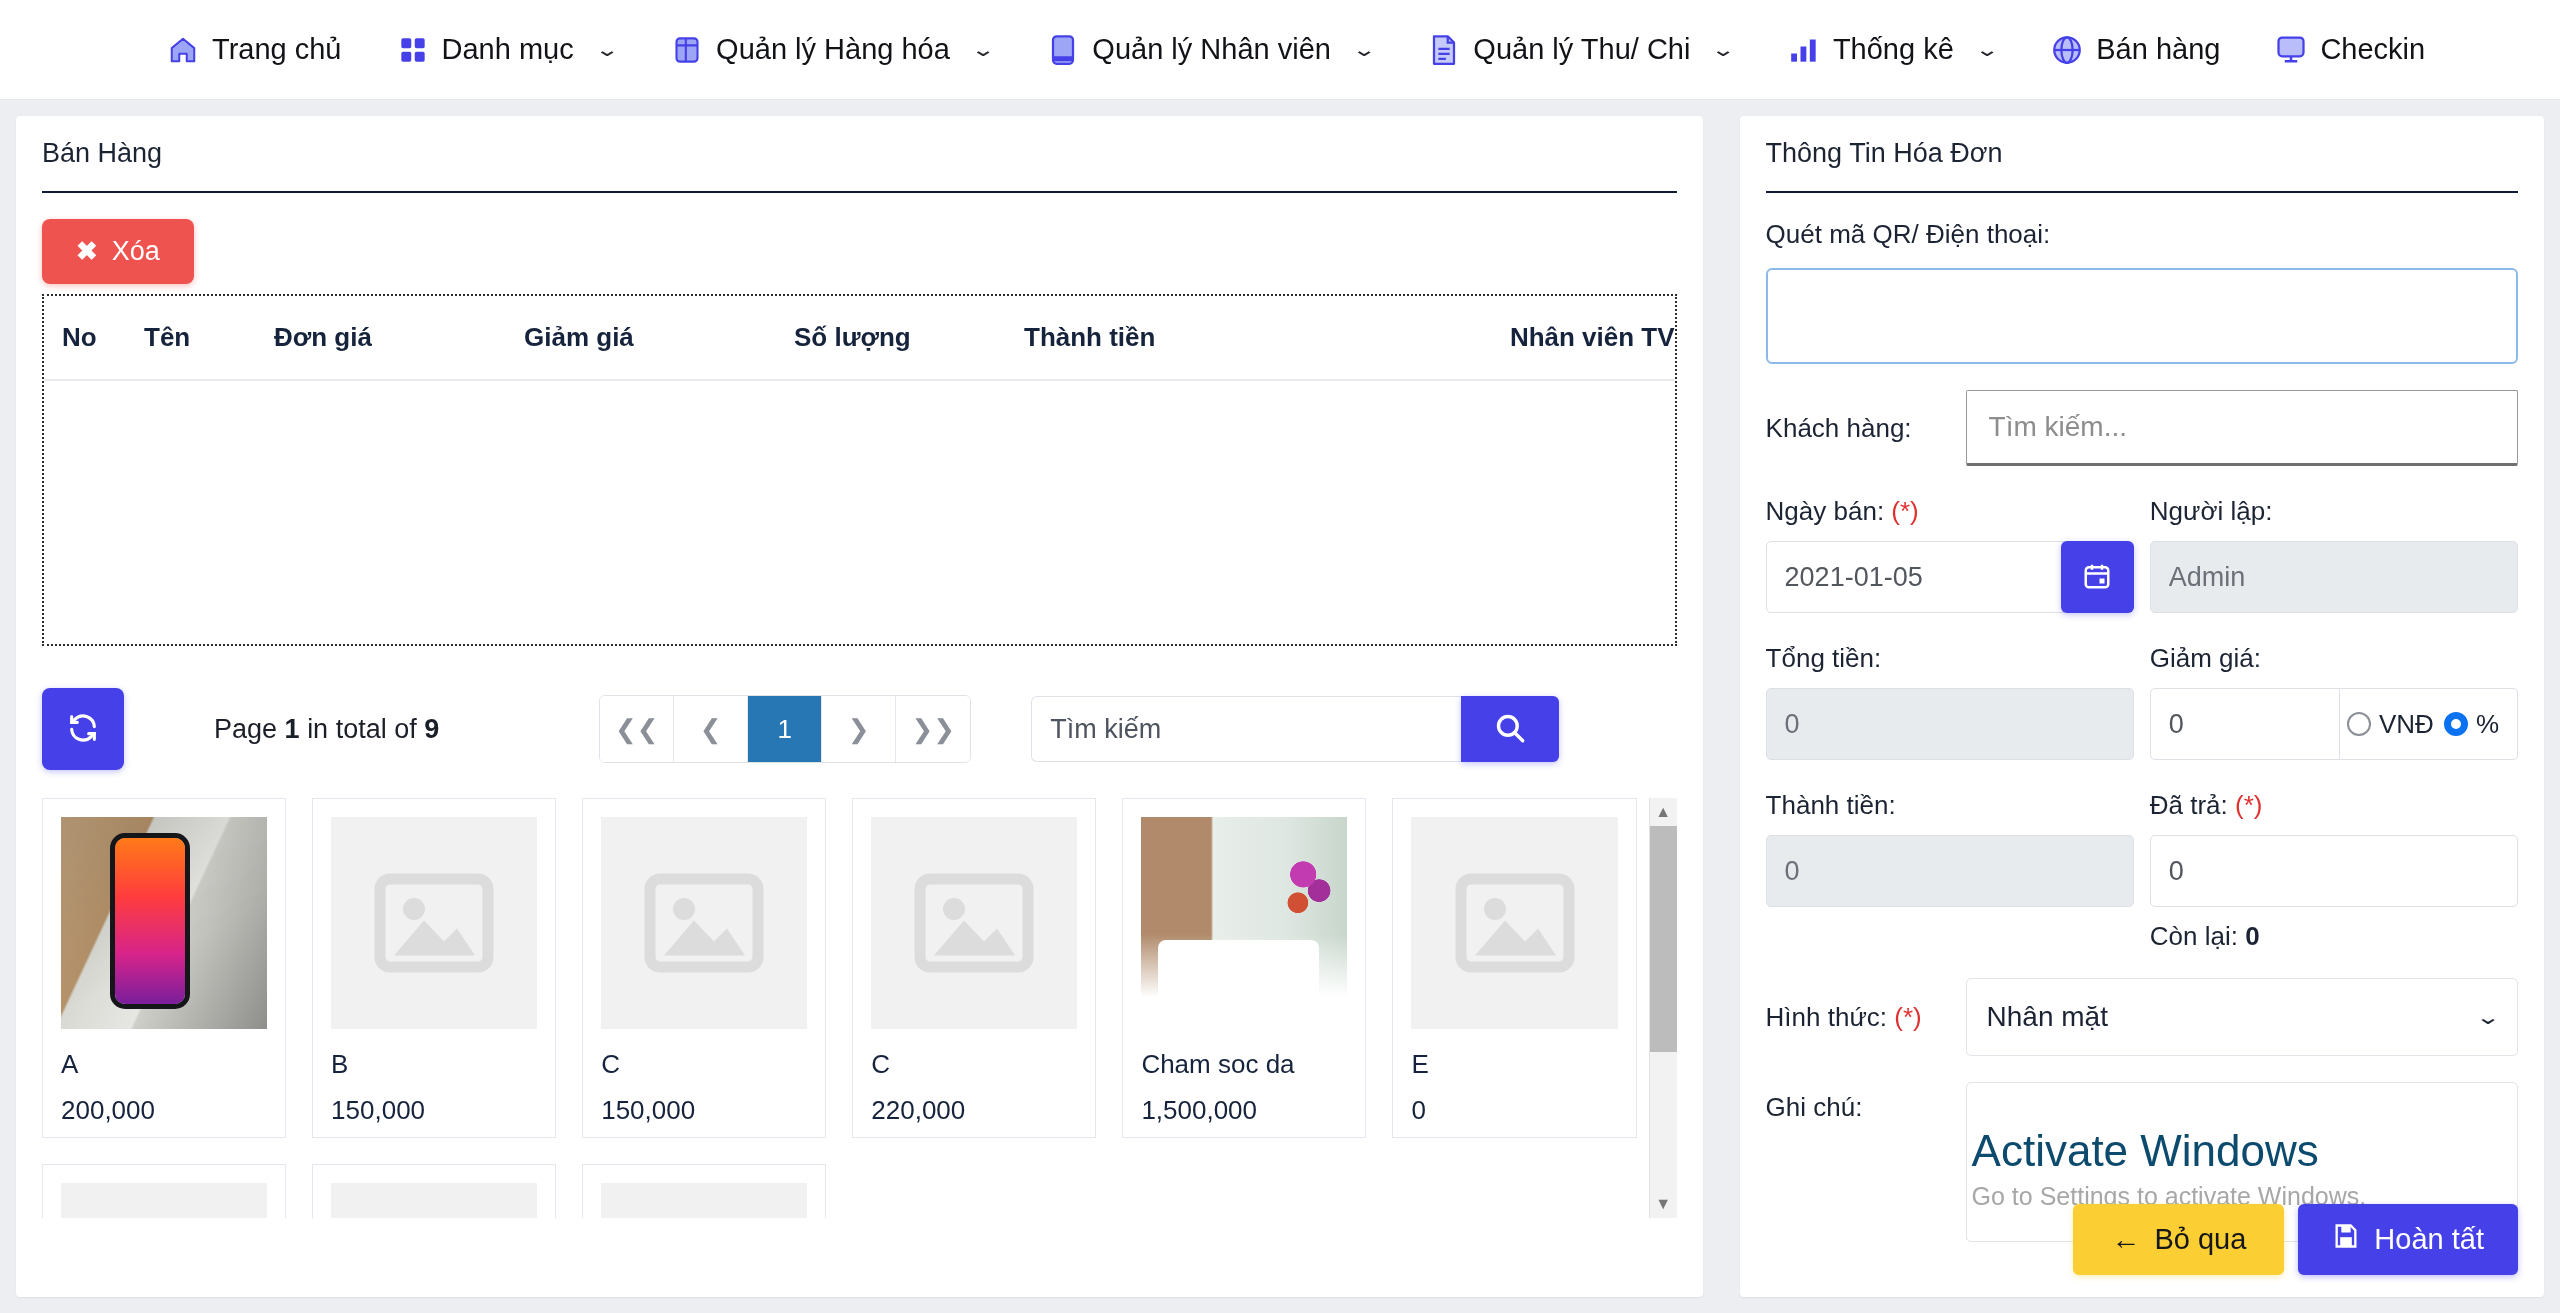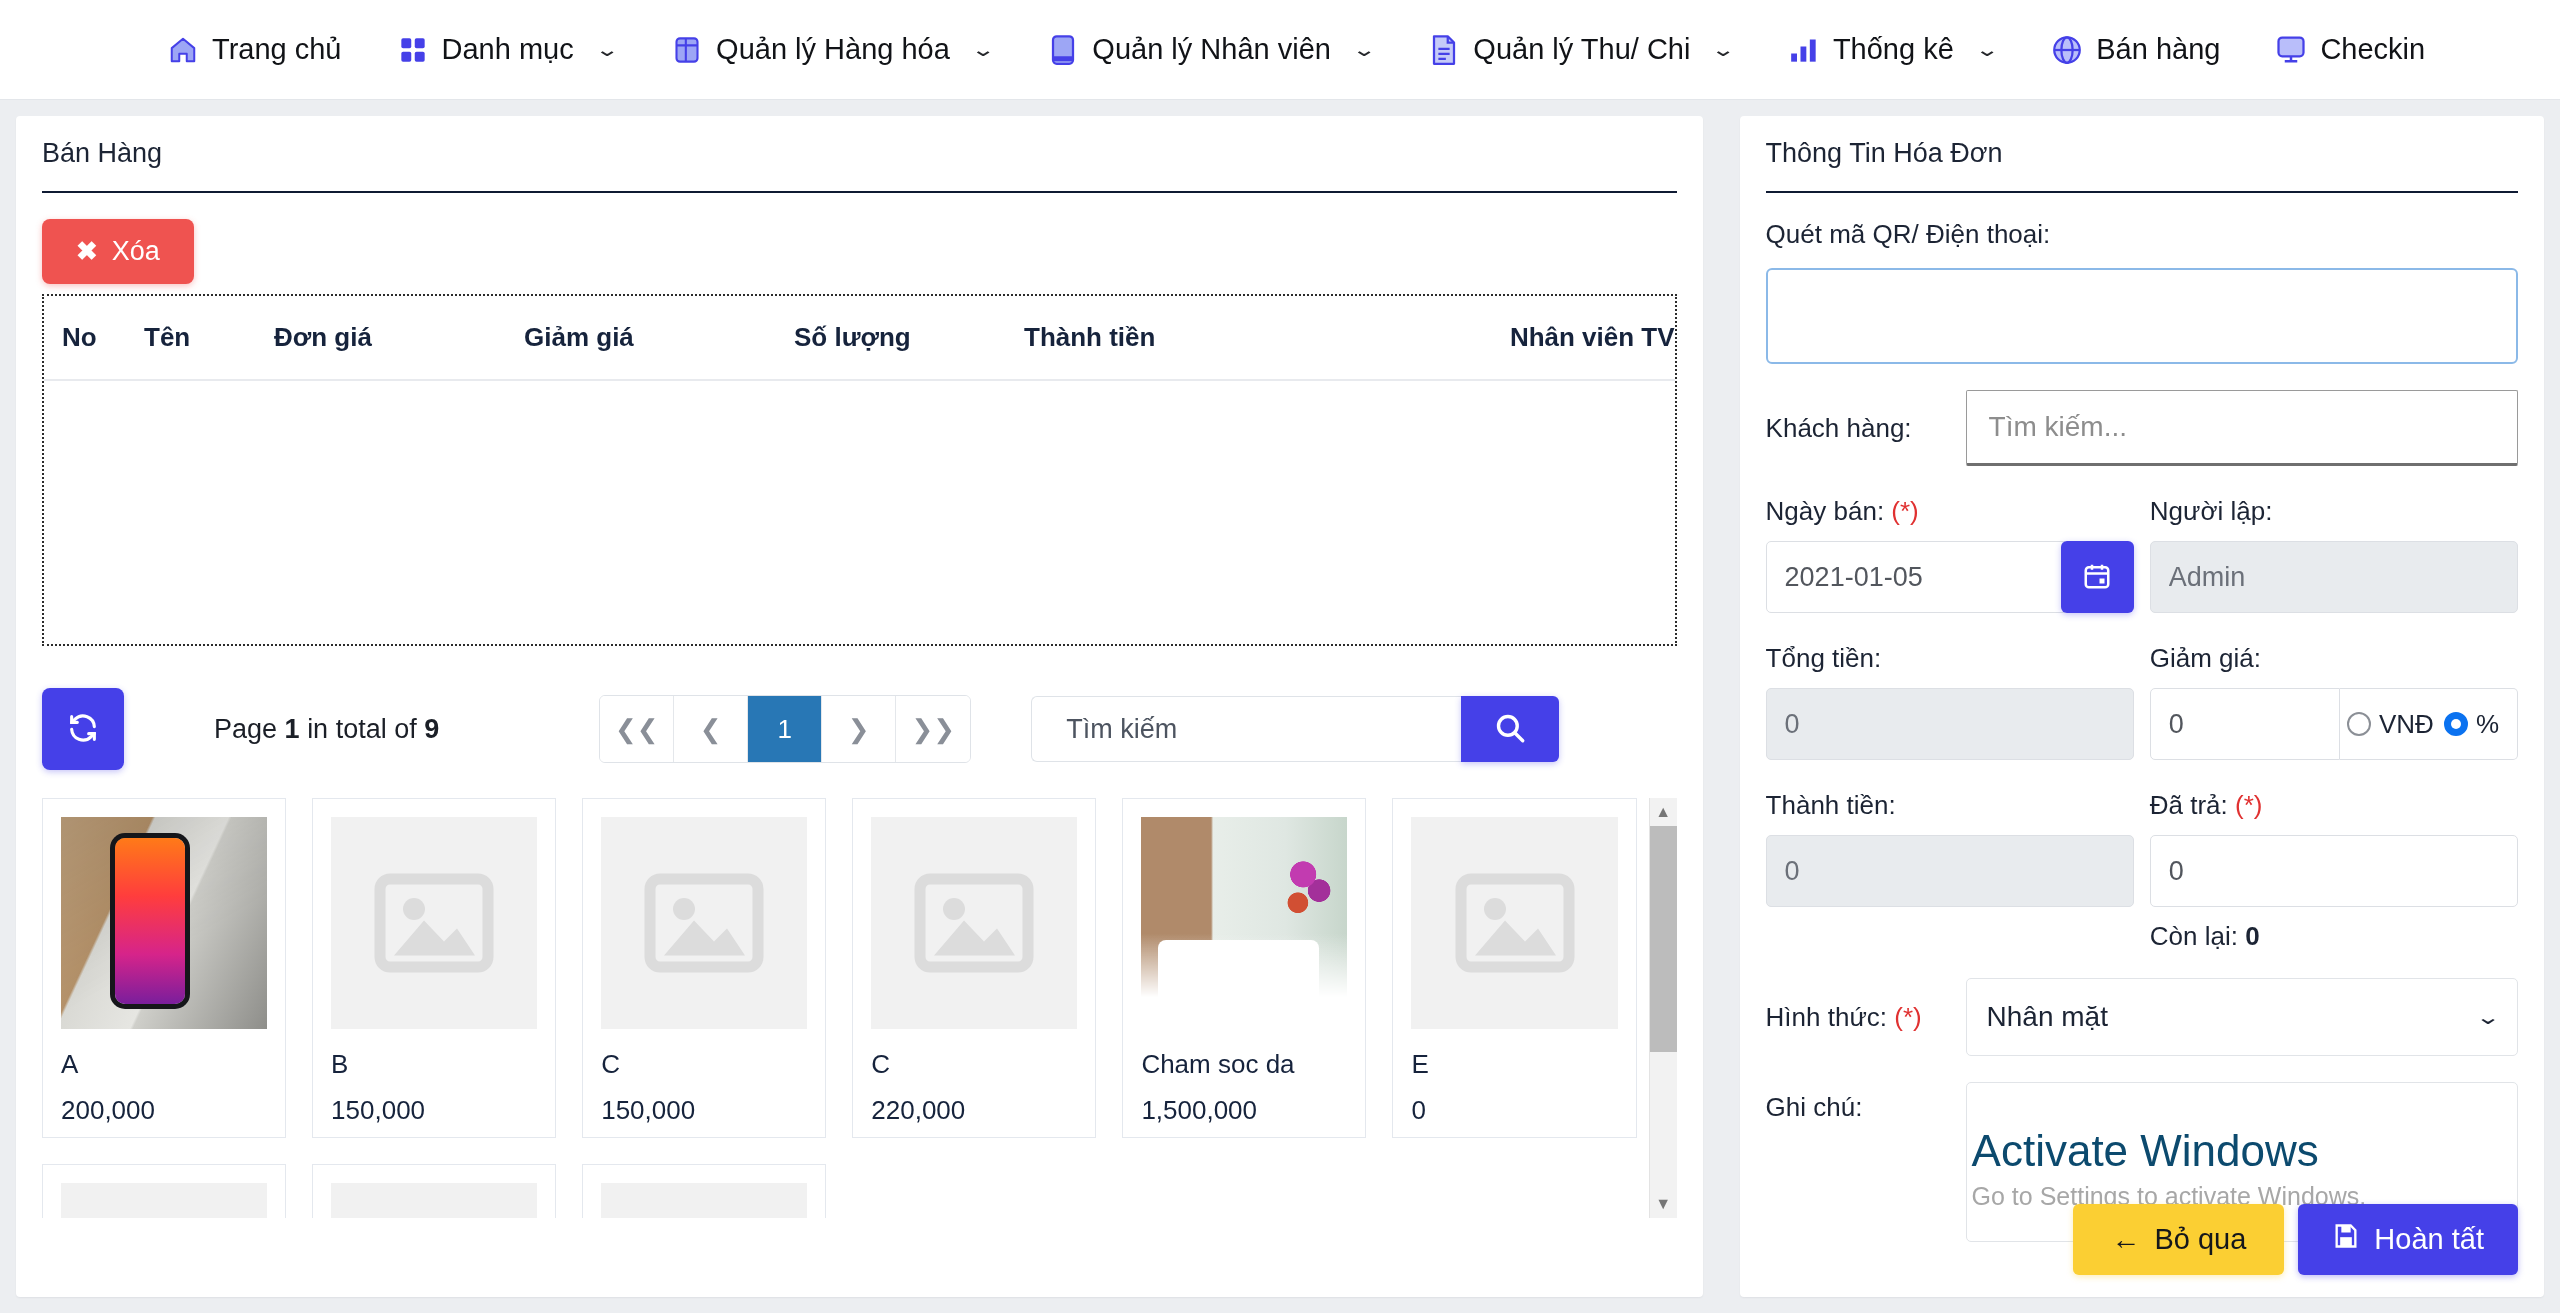--- a/index.html
+++ b/index.html
@@ -160,21 +160,21 @@
     font-weight: 400;
   }
 
   .search-group { display: flex; margin-left: 60px; }
   .search-group input {
     width: 430px; height: 66px;
     border: 1px solid #dfe3e8;
     border-right: none;
     border-radius: 6px 0 0 6px;
     font-size: 27px;
-    padding: 0 34px;
+    padding: 0 18px;
     color: #1b1f27;
     font-family: "Liberation Sans", sans-serif;
     outline: none;
   }
   .search-group input::placeholder { color: #4d5460; }
   .btn-search {
     width: 98px; height: 66px;
     background: #4540e8;
     border: none;
     border-radius: 0 6px 6px 0;

